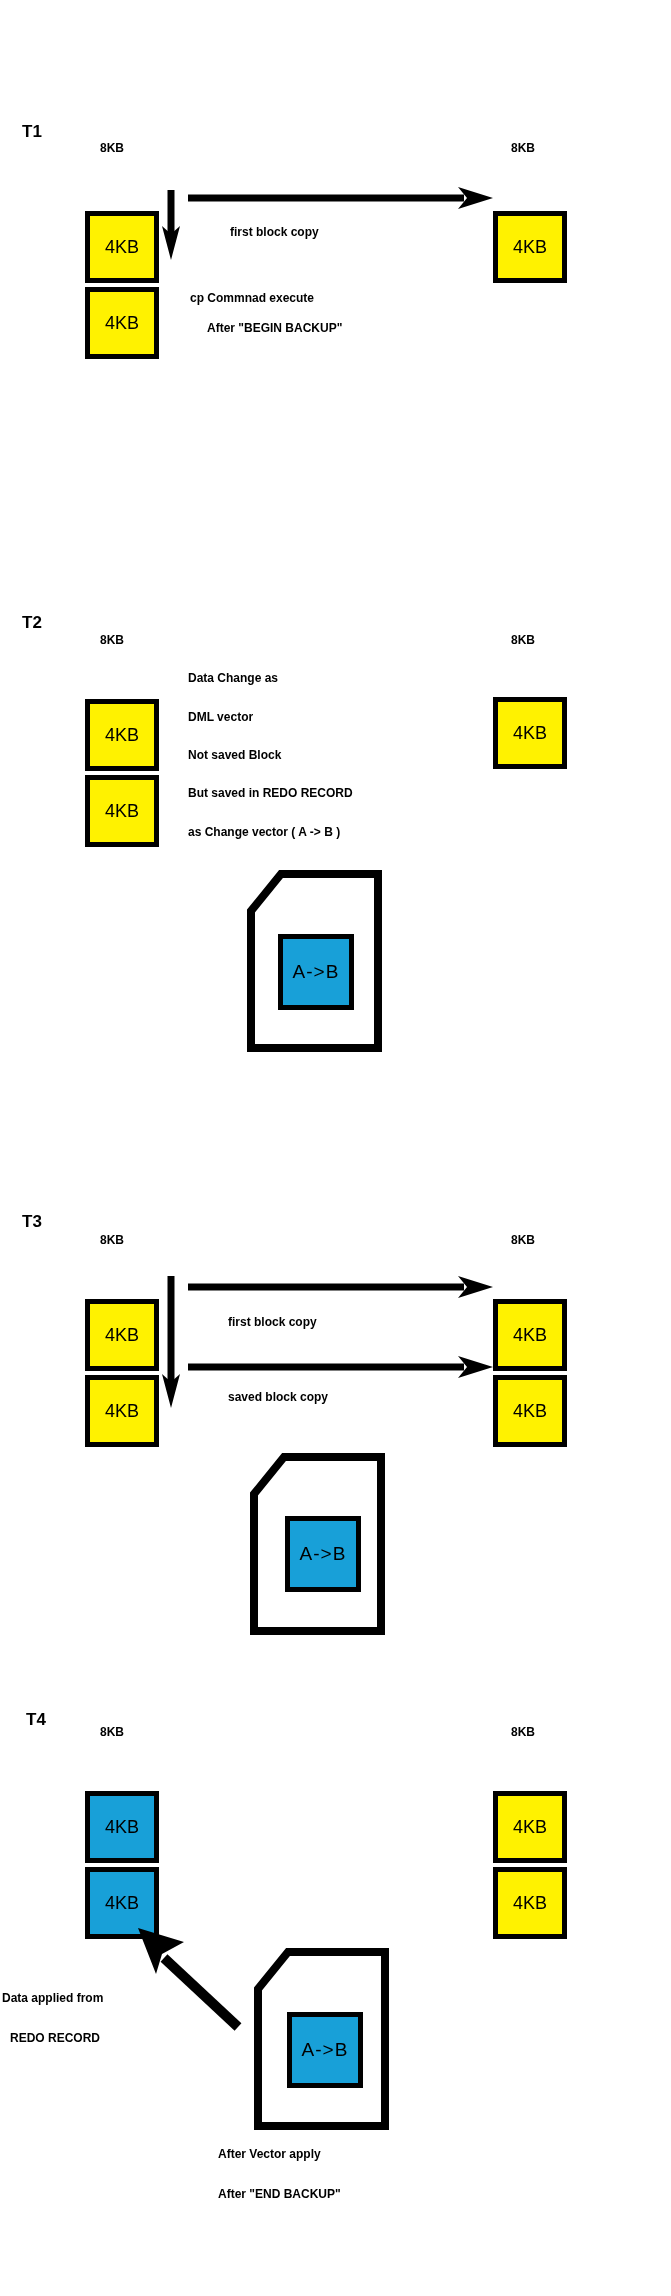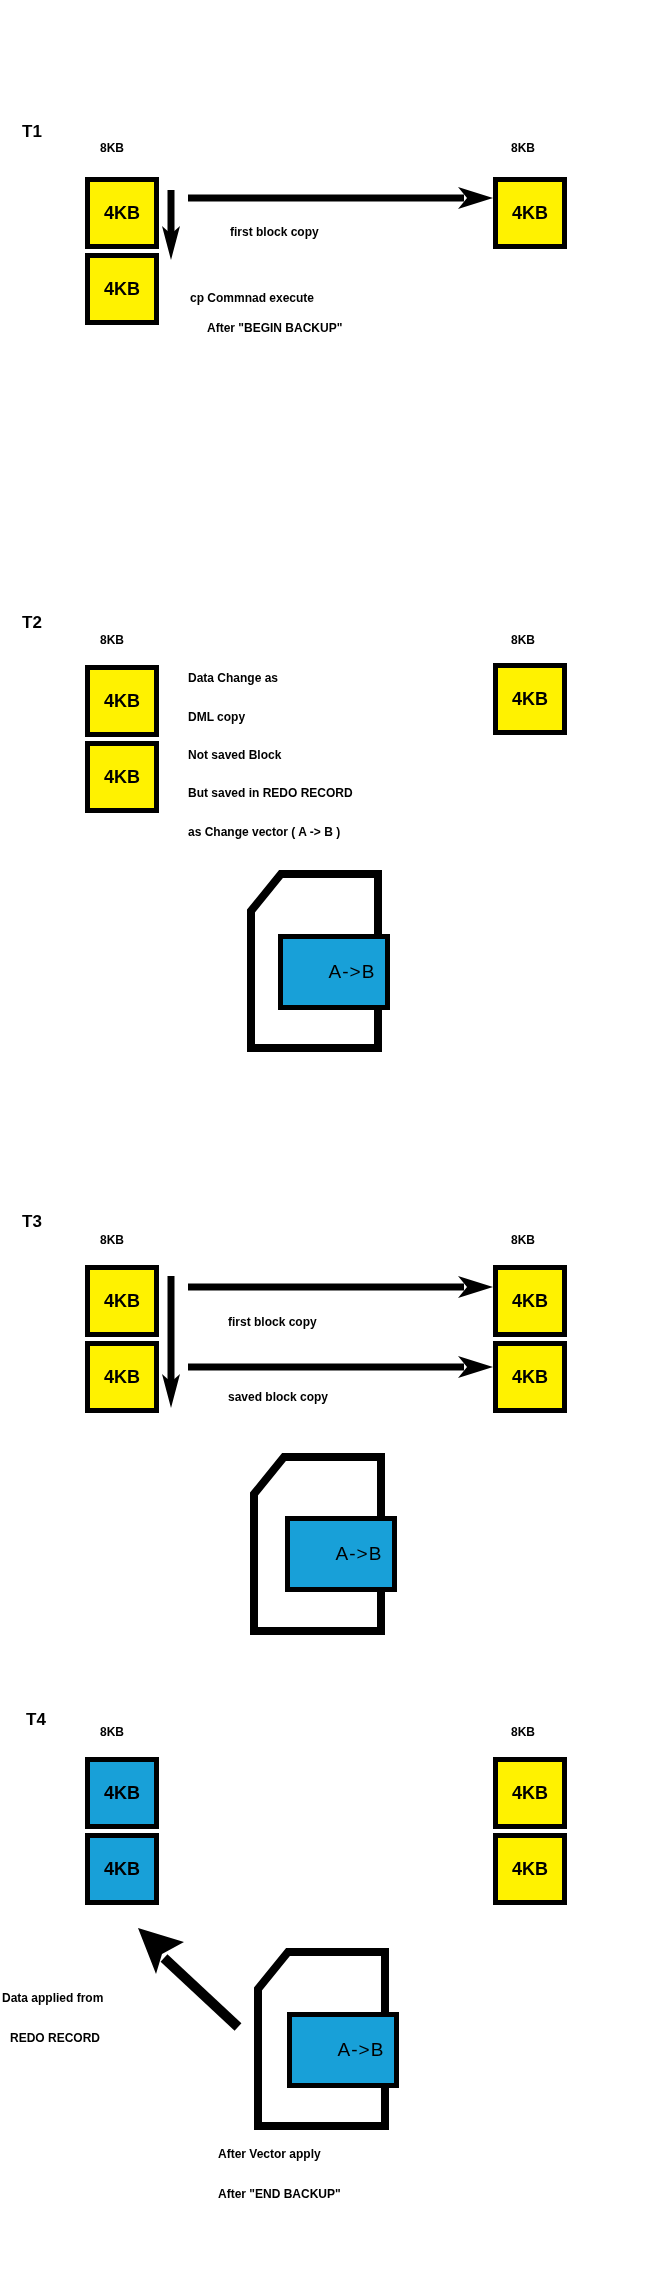--- a/index.html
+++ b/index.html
@@ -6,28 +6,28 @@
   #canvas{
     position:relative;width:671px;height:2296px;background:#ffffff;
     font-family:"Liberation Sans",sans-serif;color:#000;overflow:hidden;text-align:right;
   }
   .abs{position:absolute;}
   .lbl{font-weight:bold;font-size:12px;line-height:20px;white-space:nowrap;}
   .title{font-weight:bold;font-size:17px;line-height:20px;}
   .block{
     position:absolute;width:64px;height:62px;border:5px solid #000;
     display:flex;align-items:center;justify-content:center;
-    font-weight:bold;font-size:18px;
+    font-weight:normal;font-size:18px;margin-top:34px;
   }
   .yellow{background:#FFF200;}
   .blue{background:#18A0D8;}
   .vector-box{
     position:absolute;width:66px;height:66px;border:5px solid #000;background:#18A0D8;
     display:flex;align-items:center;justify-content:center;
-    font-size:19px;font-weight:normal;letter-spacing:1px;padding-left:36px;
+    font-size:19px;font-weight:normal;letter-spacing:1px;
   }
   svg{display:block;overflow:visible;}
 </style>
 </head>
 <body>
 
 <div id="canvas">
 
   <div class="abs title" style="left:22px;top:122px">T1</div>
   <div class="abs lbl" style="left:100px;top:138px">8KB</div>
@@ -62,21 +62,21 @@
   <div class="abs lbl" style="left:100px;top:630px">8KB</div>
 
   <div class="block yellow" style="left:85px;top:665px">
       <span>4KB</span>
     </div>
   <div class="block yellow" style="left:85px;top:741px">
       <span>4KB</span>
     </div>
 
   <div class="abs lbl" style="left:188px;top:668px">Data Change as</div>
-  <div class="abs lbl" style="left:188px;top:707px">DML copy</div>
+  <div class="abs lbl" style="left:188px;top:707px">DML vector</div>
   <div class="abs lbl" style="left:188px;top:745px">Not saved Block</div>
   <div class="abs lbl" style="left:188px;top:783px">But saved in REDO RECORD</div>
   <div class="abs lbl" style="left:188px;top:822px">as Change vector ( A -&gt; B )</div>
 
   <div class="abs lbl" style="left:511px;top:630px">8KB</div>
   <div class="block yellow" style="left:493px;top:663px">
       <span>4KB</span>
     </div>
 
   <svg class="abs" style="left:247px;top:870px" width="135" height="182" viewBox="0 0 135 182">

